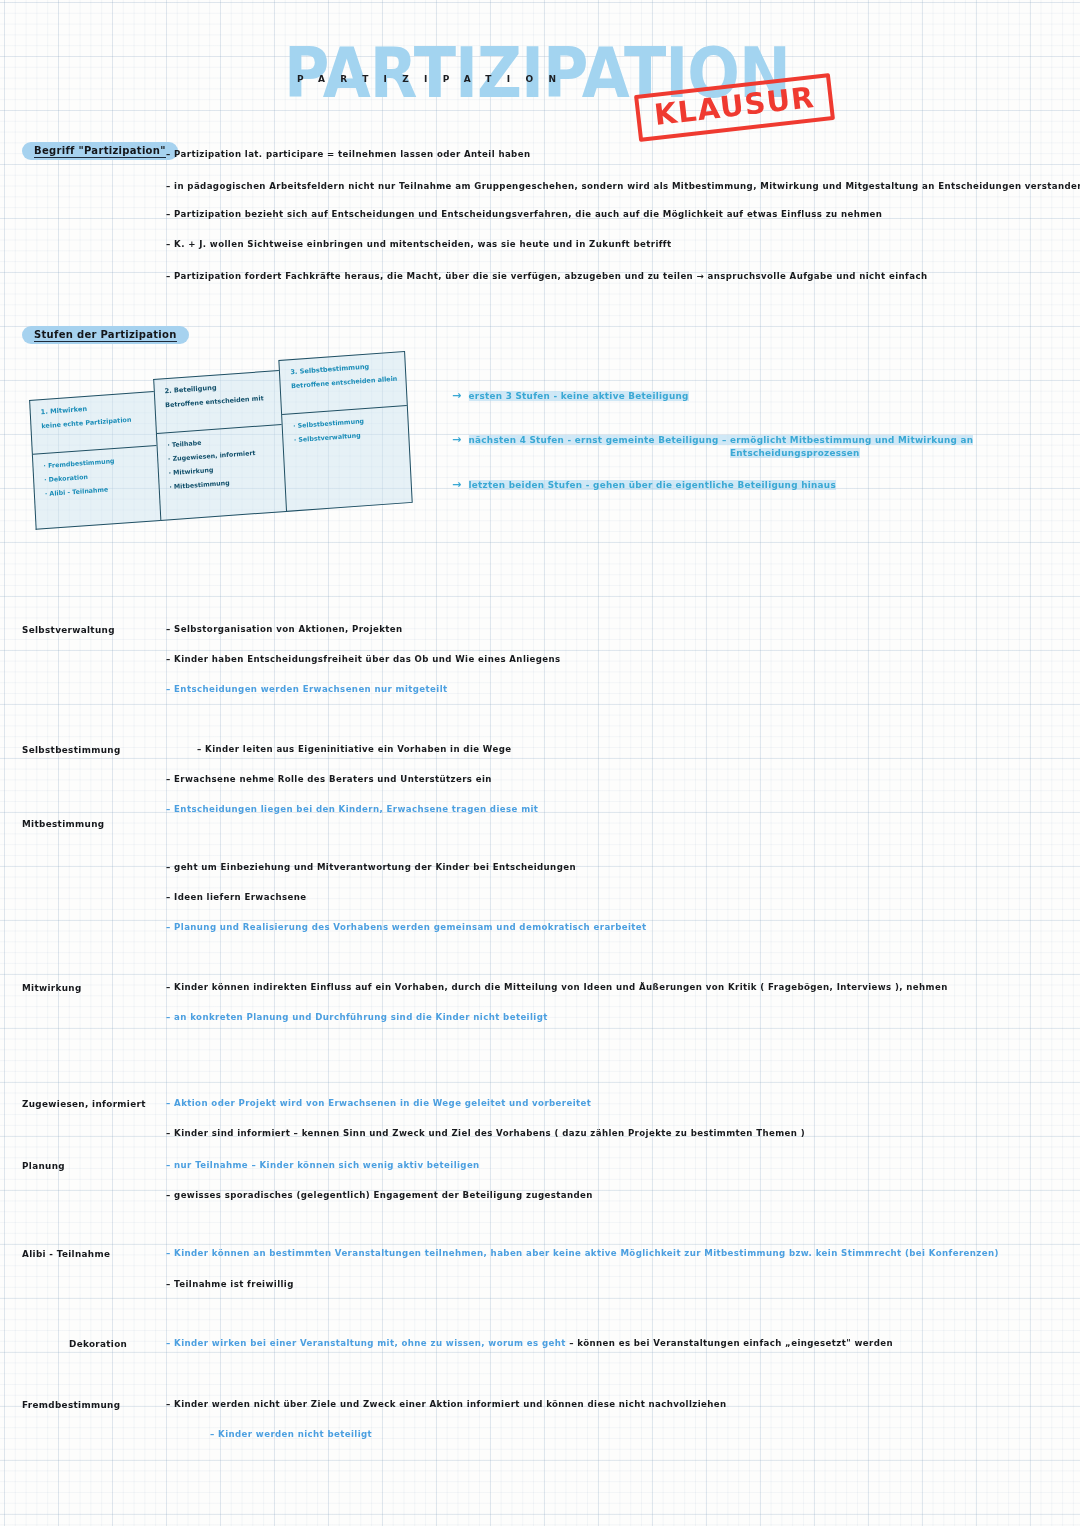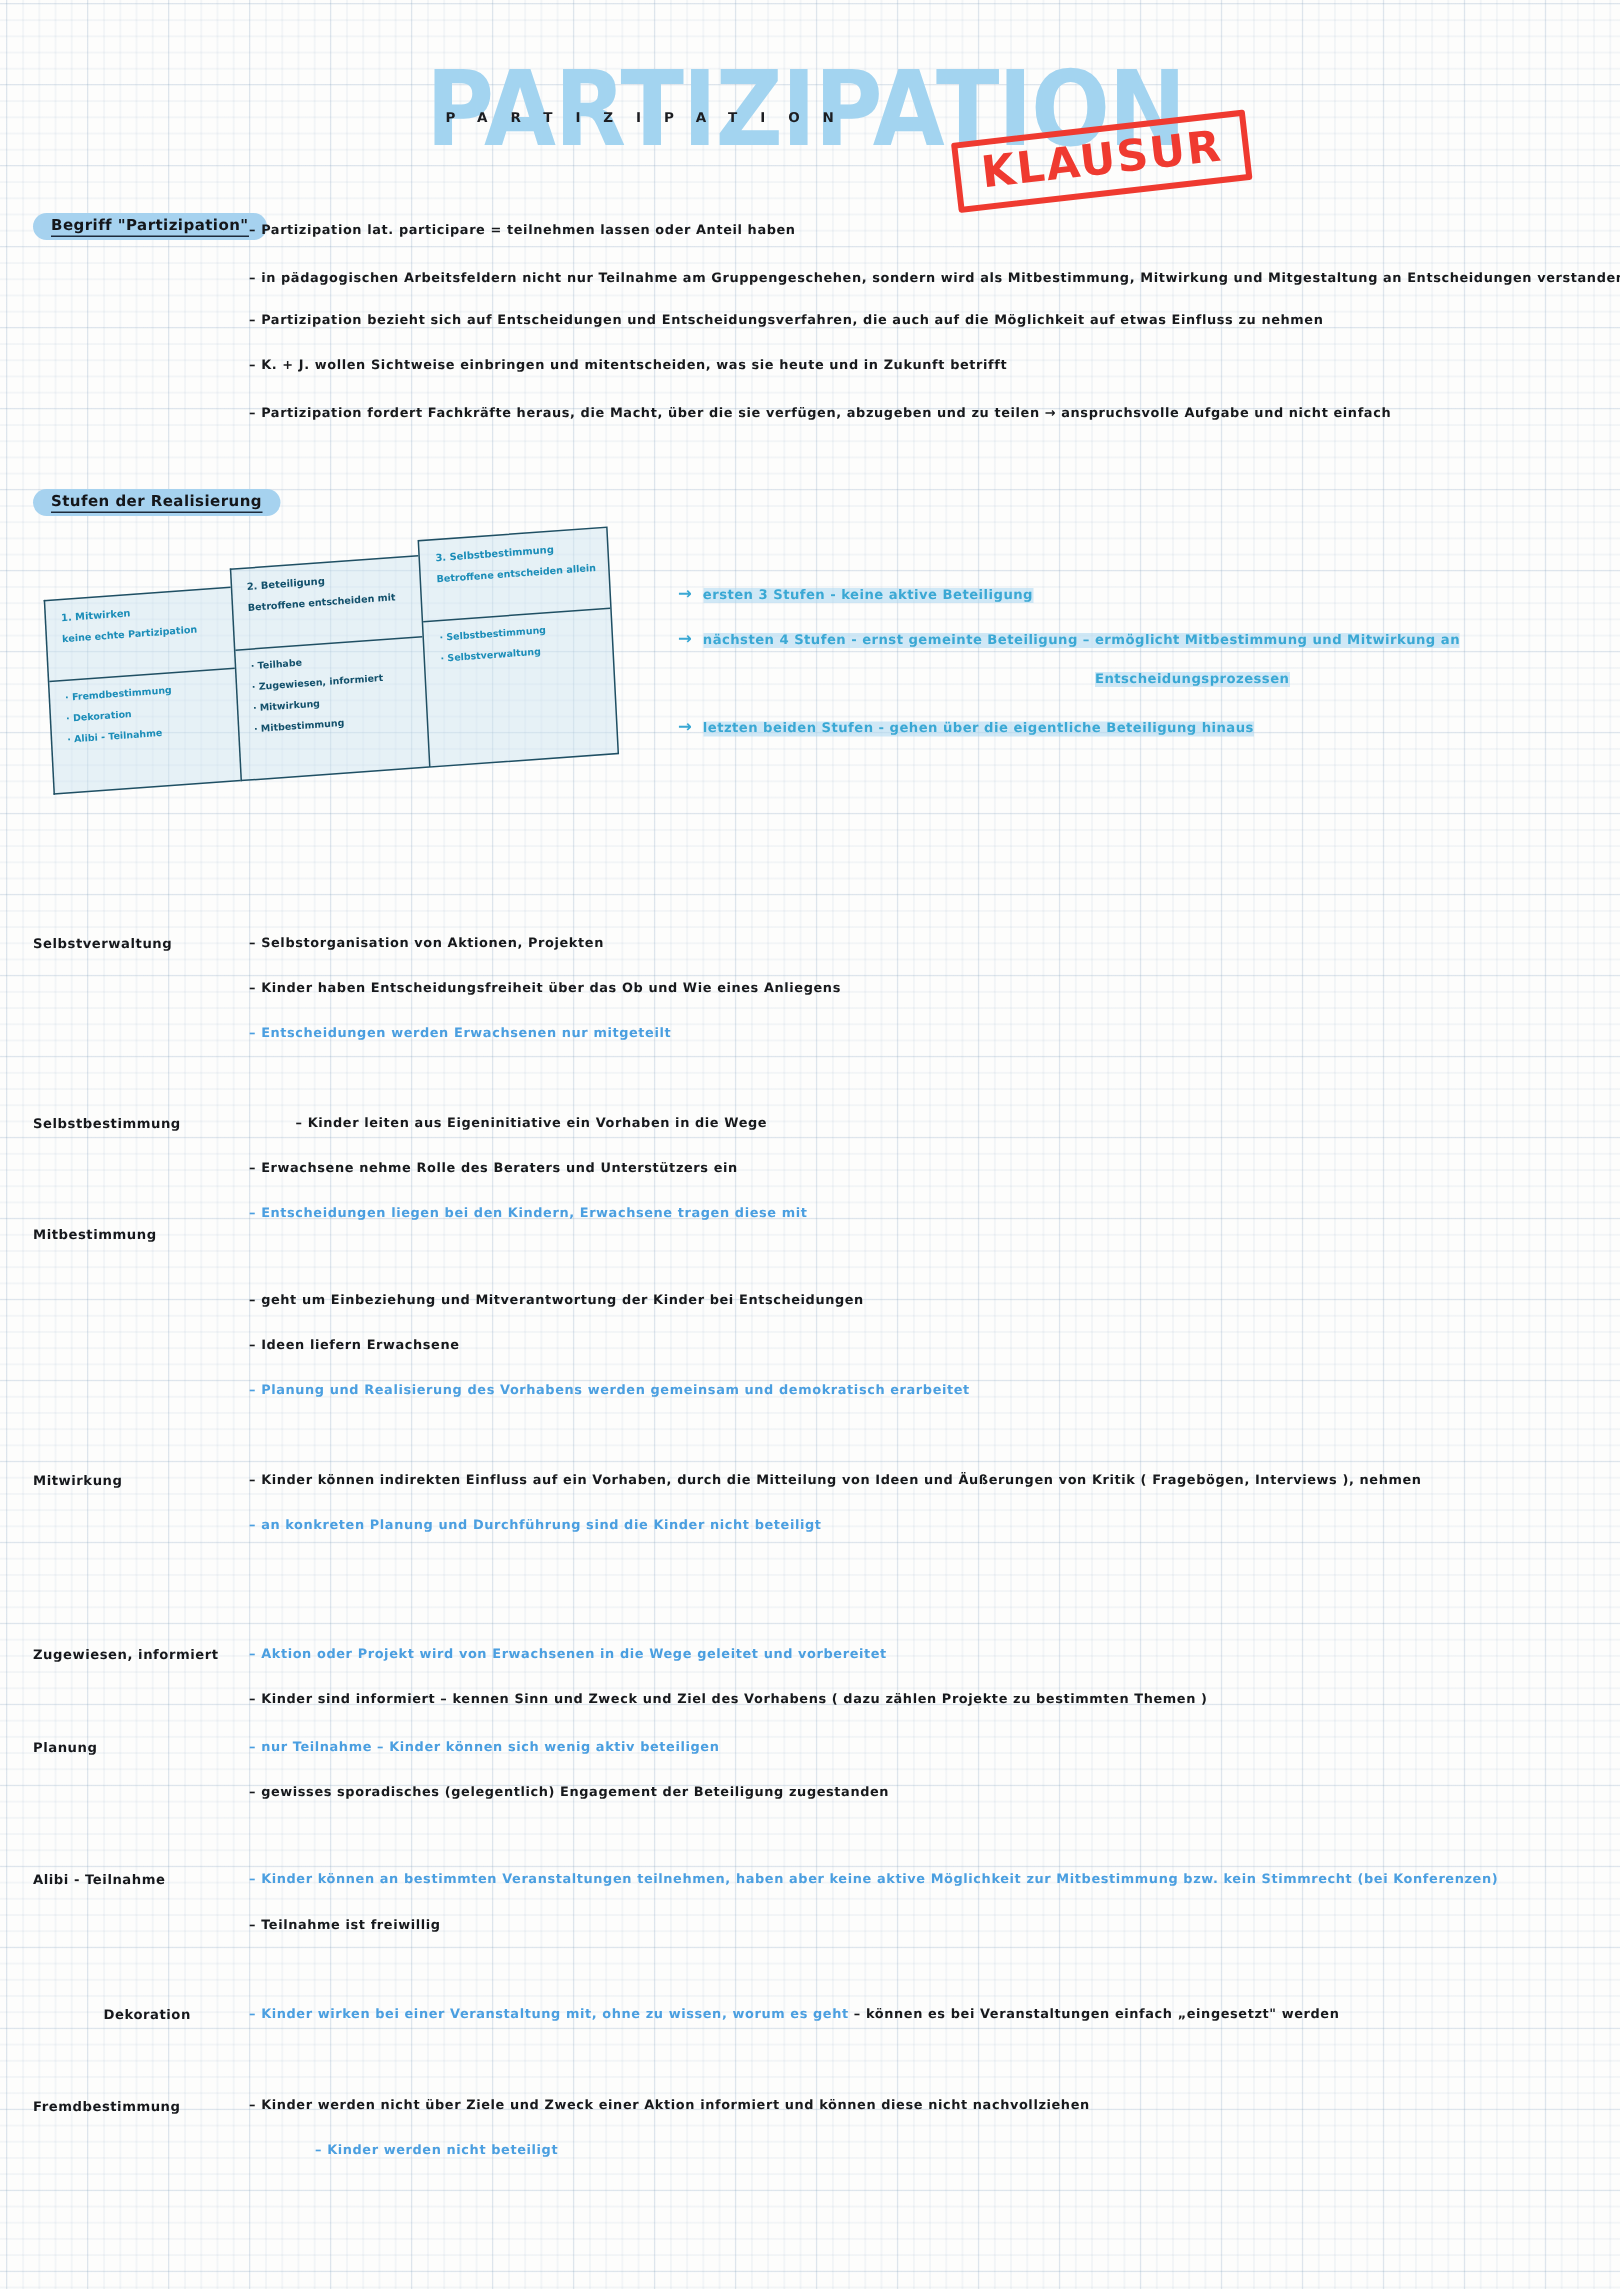--- a/index.html
+++ b/index.html
@@ -178,21 +178,21 @@
   <span class="u">Begriff "Partizipation"</span>
 </div>
 
 <div class="line hw hw-sm" style="left:166px; top:150px;">– Partizipation lat. participare = teilnehmen lassen oder Anteil haben</div>
 <div class="line hw hw-sm" style="left:166px; top:182px;">– in pädagogischen Arbeitsfeldern nicht nur Teilnahme am Gruppengeschehen, sondern wird als Mitbestimmung, Mitwirkung und Mitgestaltung an Entscheidungen verstanden</div>
 <div class="line hw hw-sm" style="left:166px; top:210px;">– Partizipation bezieht sich auf Entscheidungen und Entscheidungsverfahren, die auch auf die Möglichkeit auf etwas Einfluss zu nehmen</div>
 <div class="line hw hw-sm" style="left:166px; top:240px;">– K. + J. wollen Sichtweise einbringen und mitentscheiden, was sie heute und in Zukunft betrifft</div>
 <div class="line hw hw-sm" style="left:166px; top:272px;">– Partizipation fordert Fachkräfte heraus, die Macht, über die sie verfügen, abzugeben und zu teilen  →  anspruchsvolle Aufgabe und nicht einfach</div>
 
 <div class="chip" style="left:22px; top:326px;">
-  <span class="u">Stufen der Realisierung</span>
+  <span class="u">Stufen der Partizipation</span>
 </div>
 
 <div id="stufen-table">
   <div class="col c1">
     <div class="cell-top">
       <div class="cell-t1"><span>1.</span> <span>Mitwirken</span></div>
       <div class="cell-t2">keine echte Partizipation</div>
     </div>
     <div class="cell-bot">
       <div class="cell-li">· Fremdbestimmung</div>
@@ -220,21 +220,21 @@
     <div class="cell-bot">
       <div class="cell-li">· Selbstbestimmung</div>
       <div class="cell-li">· Selbstverwaltung</div>
     </div>
   </div>
 </div>
 
 <div class="arrownote" style="left:452px; top:389px;">
   <span class="ar">→</span><span class="hl">ersten 3 Stufen - keine aktive Beteiligung</span>
 </div>
-<div class="arrownote" style="left:452px; top:419px;">
+<div class="arrownote" style="left:452px; top:433px;">
   <span class="ar">→</span><span class="hl">nächsten 4 Stufen - ernst gemeinte Beteiligung – ermöglicht Mitbestimmung und Mitwirkung an</span>
 </div>
 <div class="arrownote" style="left:730px; top:448px;">
   <span class="hl">Entscheidungsprozessen</span>
 </div>
 <div class="arrownote" style="left:452px; top:478px;">
   <span class="ar">→</span><span class="hl">letzten beiden Stufen - gehen über die eigentliche Beteiligung hinaus</span>
 </div>
 
 <div class="rowlabel" style="top:625px;">Selbstverwaltung</div>

